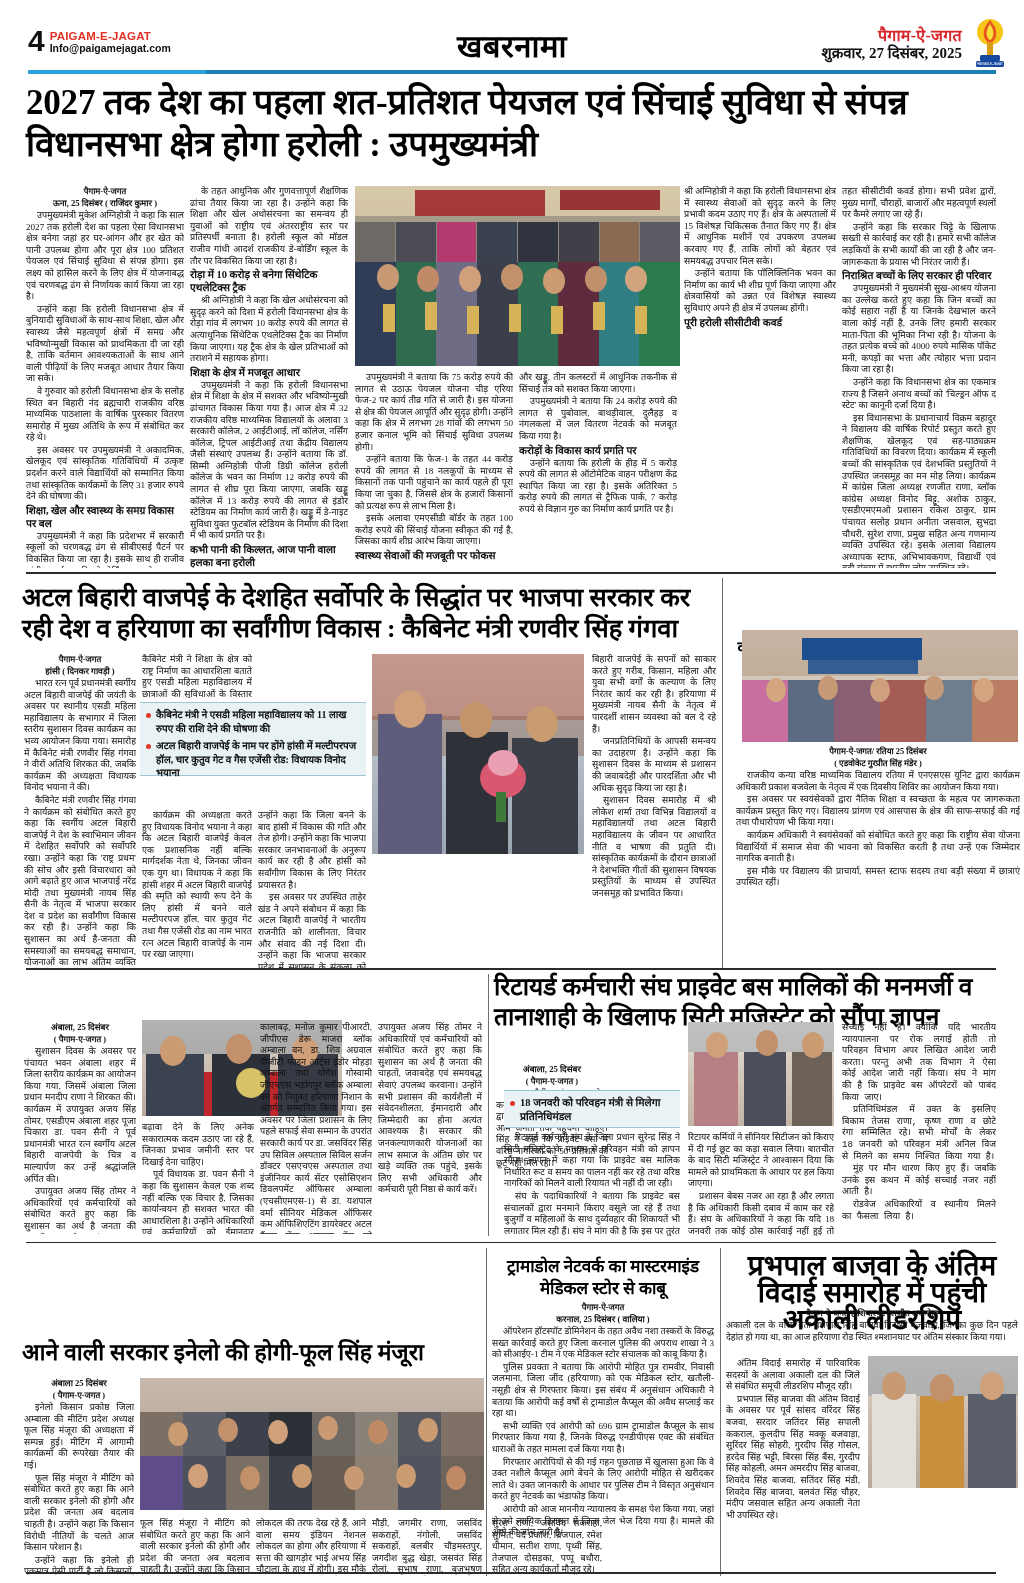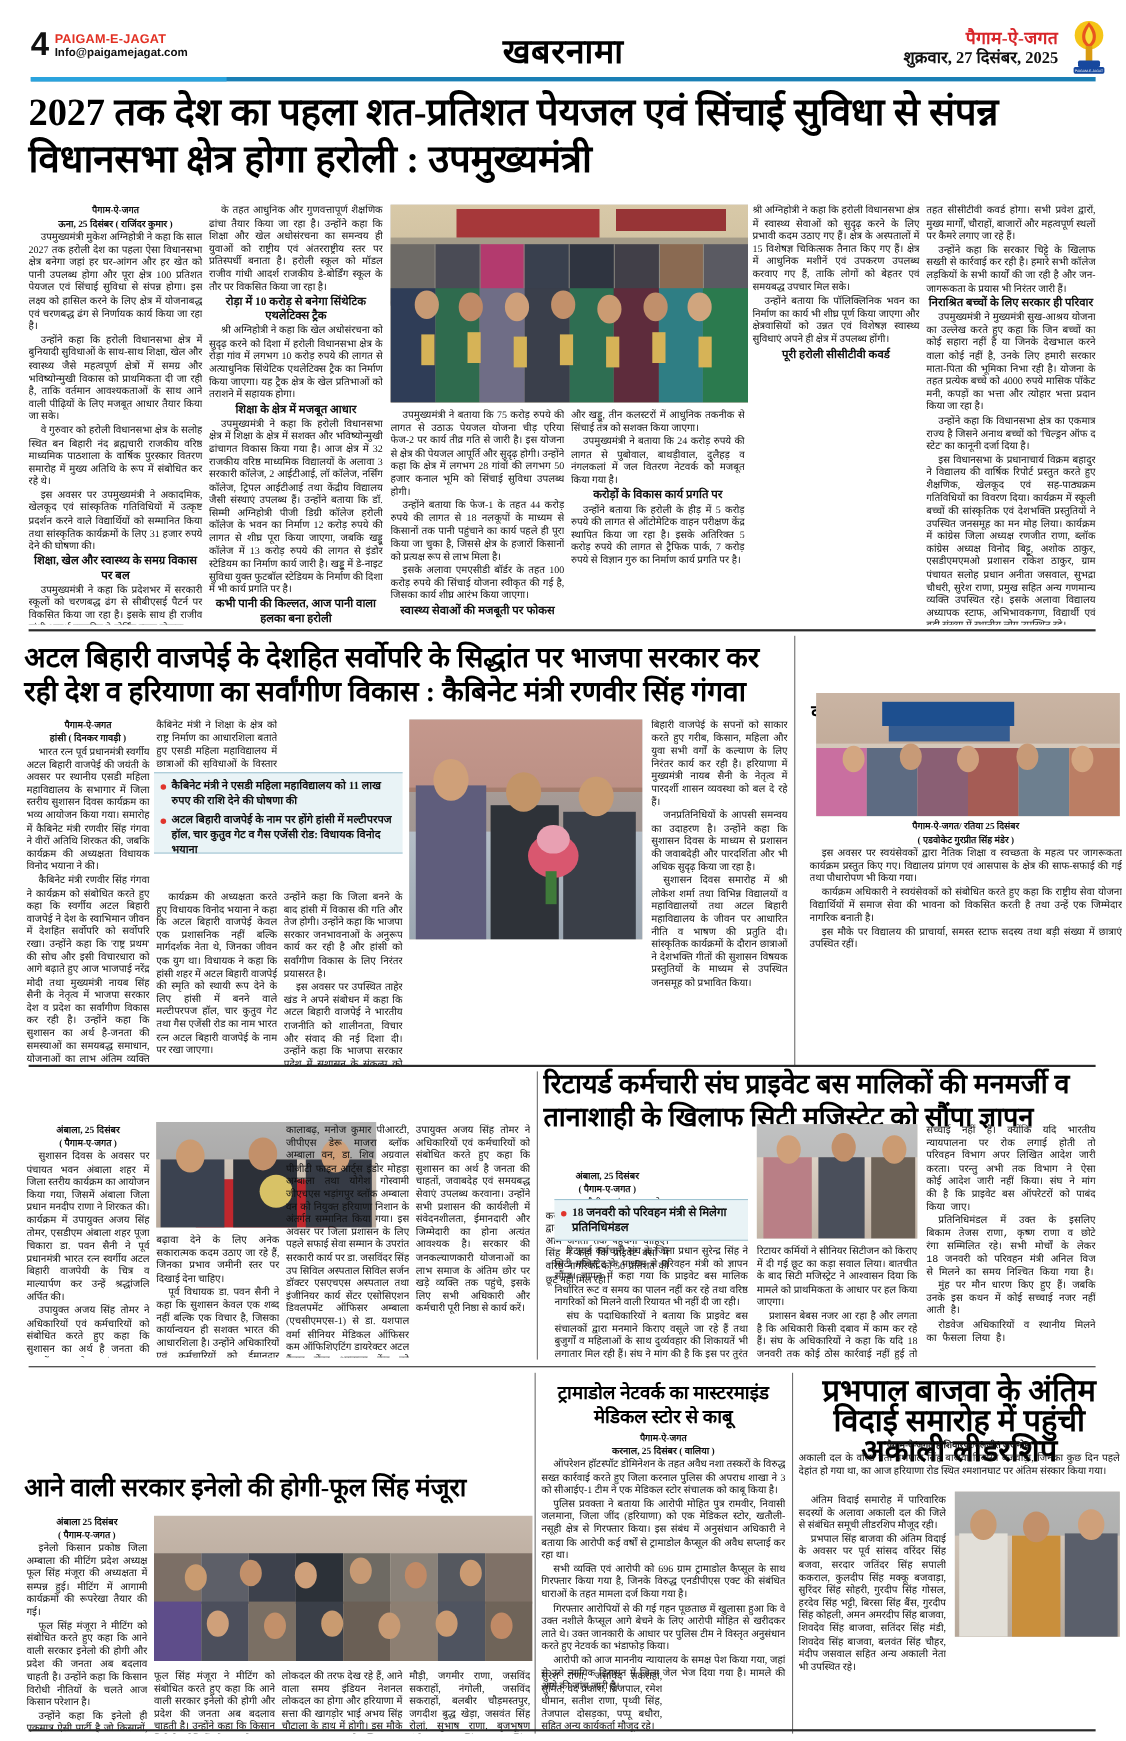--- a/index.html
+++ b/index.html
@@ -27,21 +27,21 @@
   .rule-thick{position:absolute; left:28px; top:70px; width:968px; height:4px; background:#1a7fb5;}
   .rule-left{position:absolute; left:28px; top:70px; width:178px; height:4px; background:#2aa3dd;}
 
   
   .col{position:absolute; font-size:9.1px; line-height:11.6px; text-align:justify; color:#111;
        font-family:"Liberation Serif","DejaVu Serif",serif; overflow:hidden;}
   .col p{margin:0 0 1px 0; text-indent:11px;}
   .col p.noind{text-indent:0;}
   .dateline{text-align:center; font-weight:bold; font-size:8.6px; line-height:11px; text-indent:0 !important;}
   .credit{text-align:center; font-size:8.4px; line-height:11px; text-indent:0 !important; font-weight:bold;}
-  .subhead{text-align:center; font-weight:bold; font-size:10.4px; line-height:13px; text-indent:0 !important; margin:3px 0 2px;}
+  .subhead{text-align:left; font-weight:bold; font-size:10.4px; line-height:13px; text-indent:0 !important; margin:3px 0 2px;}
 
   
   .hl{position:absolute; font-family:"Liberation Serif",serif; font-weight:bold; color:#000;}
   .hl-main{left:26px; top:82px; width:972px; font-size:35px; line-height:42px; letter-spacing:-.2px;}
   .hl2{left:22px; top:582px; width:690px; font-size:25.5px; line-height:31px;}
   .hl3{left:730px; top:612px; width:286px; font-size:16.5px; line-height:21px; text-align:center;margin-top:25px;}
   .hl4{left:22px; top:978px; width:464px; font-size:16px; line-height:20px; text-align:center;}
   .hl5{left:494px; top:972px; width:522px; font-size:24.5px; line-height:30px;}
   .hl6{left:492px; top:1256px; width:222px; font-size:17px; line-height:22px; text-align:center;}
   .hl7{left:726px; top:1252px; width:292px; font-size:28px; line-height:27px; text-align:center;}
@@ -272,20 +272,21 @@
     <div class="head" style="left:24px;top:48px;width:20px;height:24px;background:#d3a681;"></div>
     <div class="head" style="left:76px;top:46px;width:20px;height:24px;background:#c79a77;"></div>
     <div class="head" style="left:128px;top:48px;width:20px;height:24px;background:#cfa07d;"></div>
     <div class="head" style="left:182px;top:46px;width:20px;height:24px;background:#c79a77;"></div>
     <div class="head" style="left:232px;top:48px;width:20px;height:24px;background:#d3a681;"></div>
   </div>
 
   <div class="col" style="left:736px; top:746px; width:284px; height:224px;">
     <p class="credit">पैगाम-ऐ-जगत/ रतिया 25 दिसंबर</p>
     <p class="credit">( एडवोकेट गुरप्रीत सिंह मंडेर )</p>
+    <p>राजकीय कन्या वरिष्ठ माध्यमिक विद्यालय रतिया में एनएसएस यूनिट द्वारा कार्यक्रम अधिकारी प्रकाश बजवेला के नेतृत्व में एक दिवसीय शिविर का आयोजन किया गया।</p>
     <p>इस अवसर पर स्वयंसेवकों द्वारा नैतिक शिक्षा व स्वच्छता के महत्व पर जागरूकता कार्यक्रम प्रस्तुत किए गए। विद्यालय प्रांगण एवं आसपास के क्षेत्र की साफ-सफाई की गई तथा पौधारोपण भी किया गया।</p>
     <p>कार्यक्रम अधिकारी ने स्वयंसेवकों को संबोधित करते हुए कहा कि राष्ट्रीय सेवा योजना विद्यार्थियों में समाज सेवा की भावना को विकसित करती है तथा उन्हें एक जिम्मेदार नागरिक बनाती है।</p>
     <p>इस मौके पर विद्यालय की प्राचार्या, समस्त स्टाफ सदस्य तथा बड़ी संख्या में छात्राएं उपस्थित रहीं।</p>
   </div>
 
   <div class="hr med" style="left:26px; top:968px; width:970px;"></div>
 
   <div class="hl hl5">रिटायर्ड कर्मचारी संघ प्राइवेट बस मालिकों की मनमर्जी व तानाशाही के खिलाफ सिटी मजिस्ट्रेट को सौंपा ज्ञापन</div>
   <div class="vr" style="left:488px; top:974px; height:262px;"></div>
 

